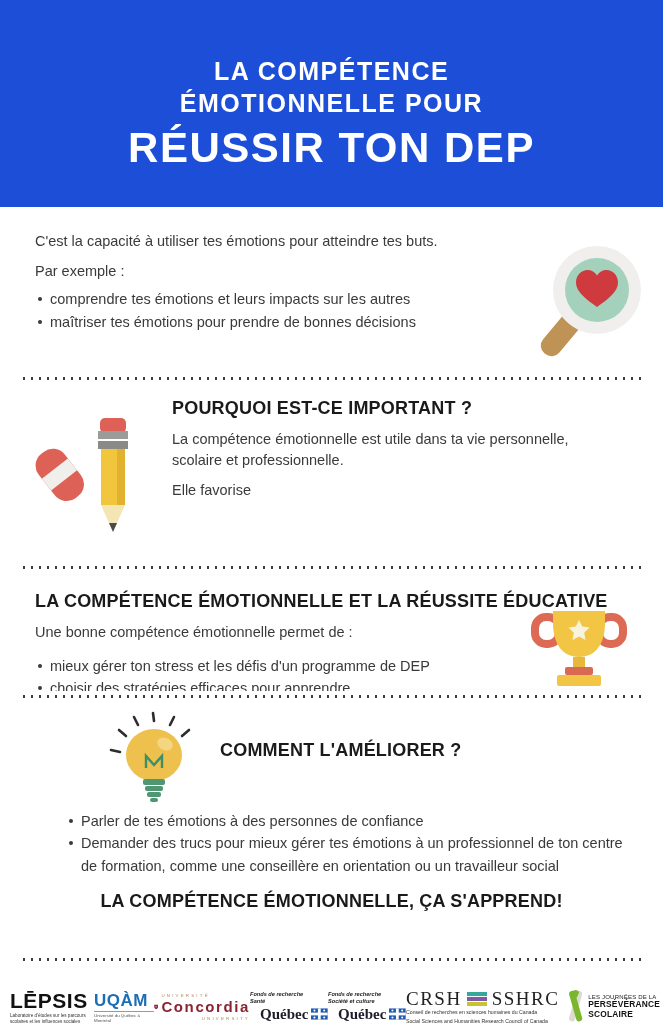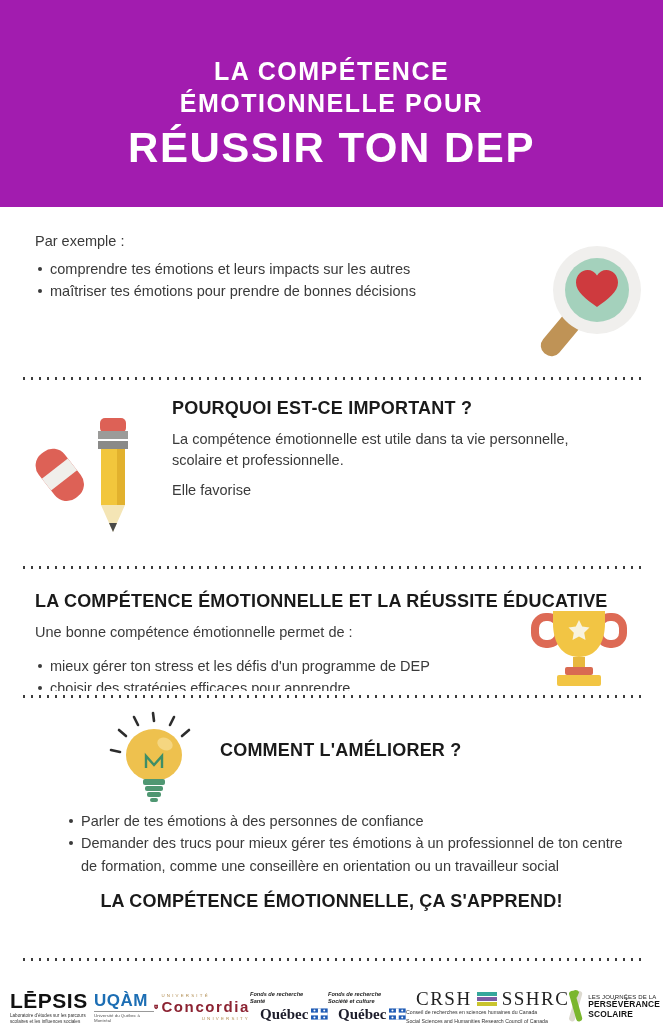--- a/index.html
+++ b/index.html
@@ -2,21 +2,21 @@
 <html><head>
 <meta charset="utf-8">
 <style>
   html,body{margin:0;padding:0;background:#ffffff;}
   .page{
     position:relative;width:663px;height:1024px;overflow:hidden;
     font-family:"Liberation Sans",sans-serif;color:#3a3a3a;background:#ffffff;
     margin:0 auto;box-sizing:border-box;
   }
   
-  .hero{height:207px;background:#a21caf;display:flex;flex-direction:column;
+  .hero{height:207px;background:#1d4ed8;display:flex;flex-direction:column;
     align-items:center;justify-content:center;padding-top:20px;box-sizing:border-box;}
   .hero-sub{color:#fff;font-weight:bold;font-size:25px;letter-spacing:1.5px;line-height:1.3;}
   .hero-main{color:#fff;font-weight:bold;font-size:42px;letter-spacing:1.5px;line-height:1.15;margin-top:4px;}
   
   .sec{box-sizing:border-box;overflow:hidden;}
   h2{font-size:18px;font-weight:bold;color:#1a1a1a;letter-spacing:.2px;margin:0 0 10px;}
   .sec p{font-size:14.5px;line-height:1.45;margin:0 0 9px;color:#3a3a3a;}
   ul{list-style:none;margin:0;padding:0;}
   li{position:relative;font-size:14.5px;line-height:1.55;padding-left:15px;color:#3a3a3a;}
   li::before{content:"";position:absolute;left:3px;top:9px;width:4px;height:4px;border-radius:50%;background:#3a3a3a;}
@@ -48,21 +48,21 @@
   .concordia{display:flex;align-items:center;width:96px;}
   .conc-col{margin-left:3px;}
   .conc-top,.conc-bottom{font-size:4.4px;letter-spacing:2.2px;color:#b08b4f;line-height:1.2;}
   .conc-bottom{text-align:right;}
   .conc-word{font-size:15px;color:#8c2332;letter-spacing:1.6px;font-weight:bold;line-height:1.15;}
   .frq{width:78px;}
   .frq-l1,.frq-l2{font-size:5.6px;font-weight:bold;font-style:italic;color:#222;line-height:1.2;}
   .frq-row{display:flex;align-items:center;margin-top:1px;padding-left:10px;}
   .qc-word{font-family:"Liberation Serif",serif;font-size:15px;font-weight:bold;color:#1d1d2b;margin-right:3px;}
   .sshrc{width:160px;}
-  .sshrc-row{display:flex;align-items:center;margin-left:10px;}
+  .sshrc-row{display:flex;align-items:center;}
   .sshrc-word{font-family:"Liberation Serif",serif;font-size:19px;letter-spacing:1.5px;color:#222;line-height:1;}
   .sshrc-bars{display:inline-flex;flex-direction:column;margin:0 5px;gap:1.5px;}
   .sshrc-bars i{display:block;width:20px;height:3.6px;}
   .sshrc-bars .b1{background:#35a79b;}
   .sshrc-bars .b2{background:#7b5ca5;}
   .sshrc-bars .b3{background:#c9c42e;}
   .sshrc-tag{font-size:5.2px;color:#333;line-height:1.35;margin-top:1px;}
   .jps{display:flex;align-items:center;width:94px;}
   .jps-col{margin-left:3px;}
   .jps-l1{font-size:6px;color:#222;letter-spacing:.2px;}
@@ -73,20 +73,21 @@
 
 <div class="page">
 
   <header class="hero">
     <div class="hero-sub">LA COMPÉTENCE</div>
     <div class="hero-sub">ÉMOTIONNELLE POUR</div>
     <div class="hero-main">RÉUSSIR TON DEP</div>
   </header>
 
   <section class="sec sec-what">
+    <p>C'est la capacité à utiliser tes émotions pour atteindre tes buts.</p>
     <p style="margin-bottom:6px;">Par exemple :</p>
     <ul>
       <li>comprendre tes émotions et leurs impacts sur les autres</li>
       <li>maîtriser tes émotions pour prendre de bonnes décisions</li>
 
     </ul>
     <svg class="icon-magnifier" width="118" height="120" viewBox="0 0 118 120">
       <rect x="9" y="78" width="58" height="21" rx="10" fill="#bf9356" transform="rotate(-50 38 88)"></rect>
       <circle cx="72" cy="47" r="44" fill="#f0efed"></circle>
       <circle cx="72" cy="47" r="32" fill="#a4d1bc"></circle>

